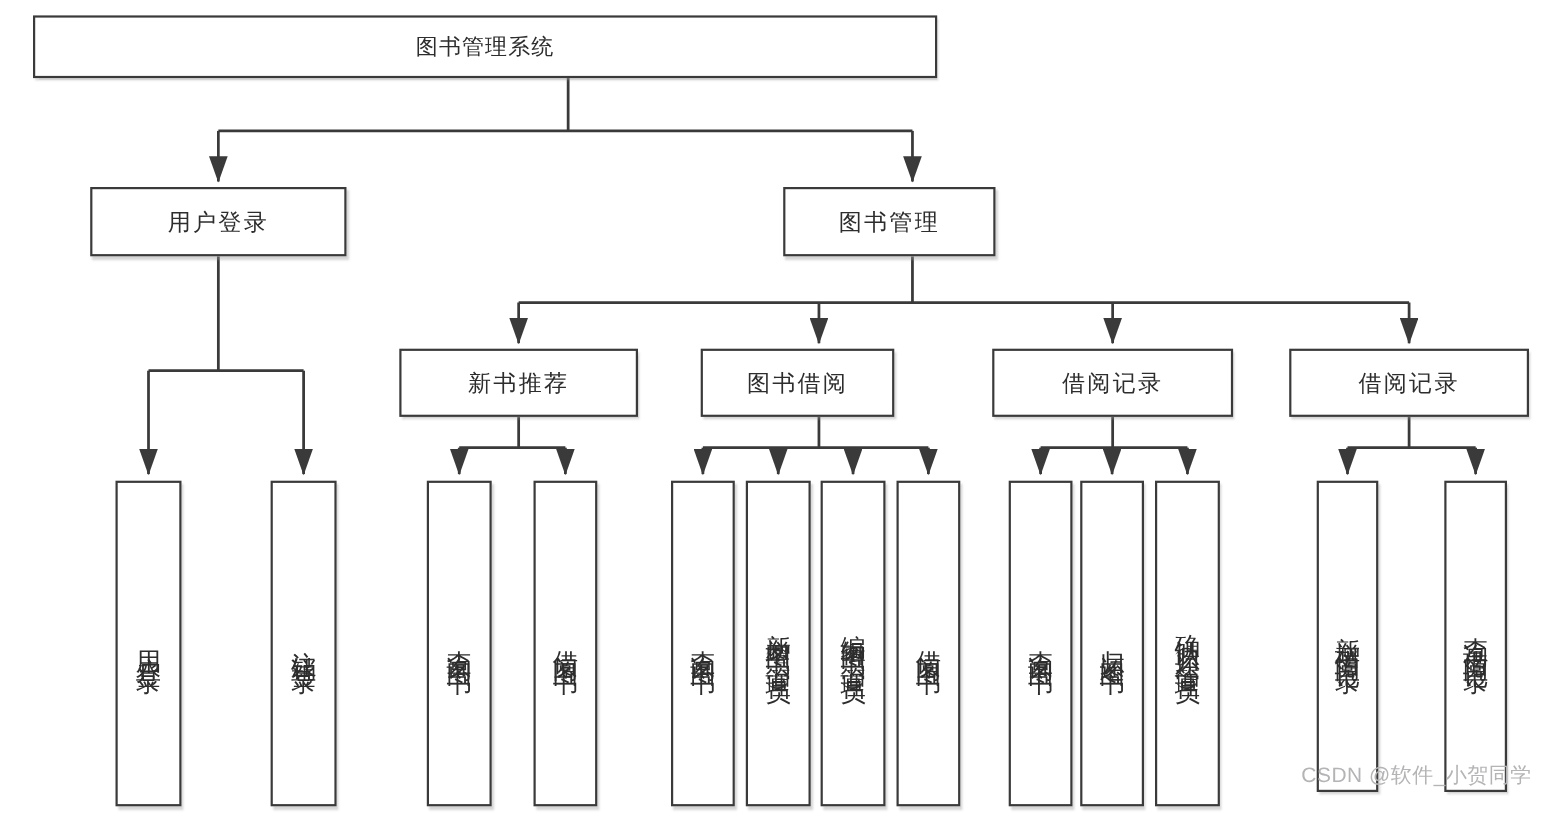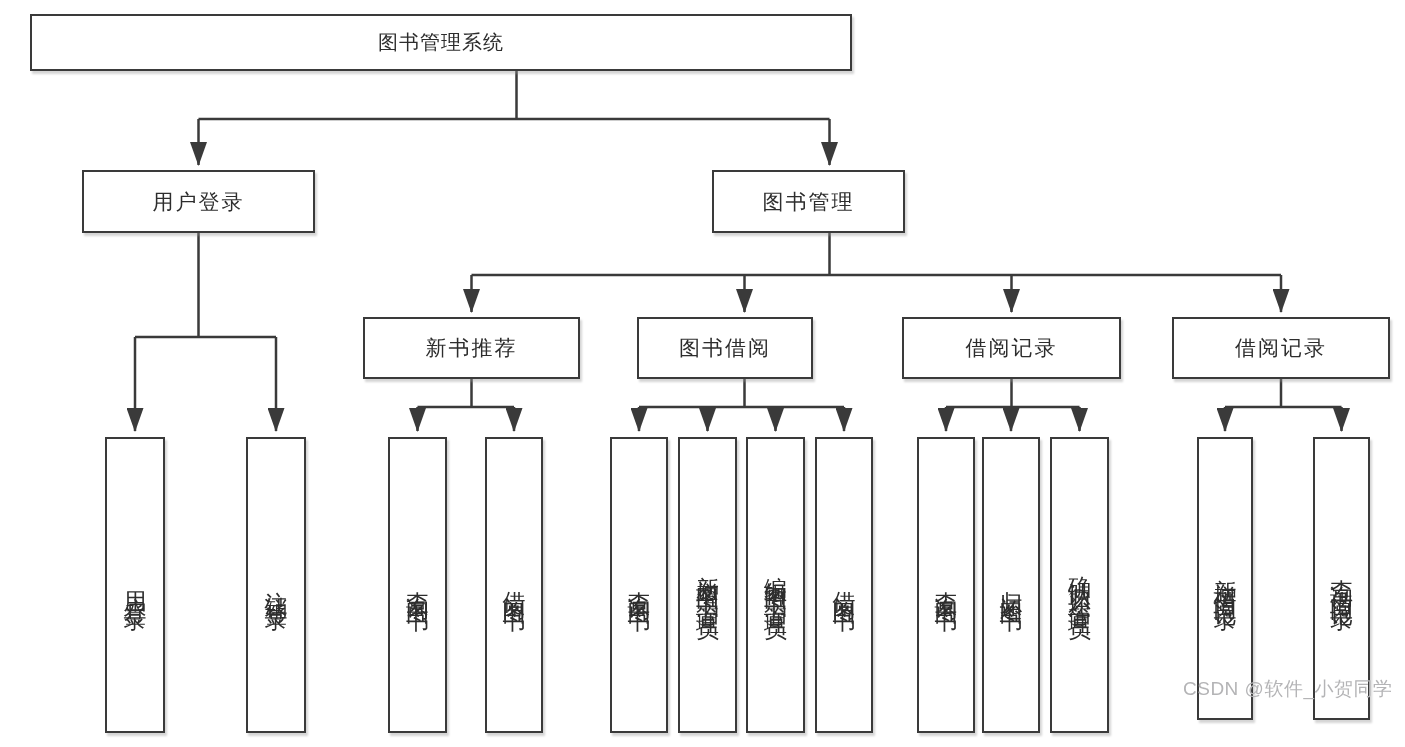--- a/index.html
+++ b/index.html
@@ -47,21 +47,21 @@
     writing-mode: vertical-rl;
     text-orientation: mixed;
     color: #2d2d2d;
     font-size: 23px;
     letter-spacing: 6px;
     line-height: 1;
   }
   .watermark {
     position: absolute;
     left: 1183px;
-    top: 676px;
+    top: 692px;
     z-index: 5;
     font-size: 19px;
     color: #b4b4b6;
     letter-spacing: 0.5px;
     white-space: nowrap;
   }
 </style>
 </head>
 <body>
 

